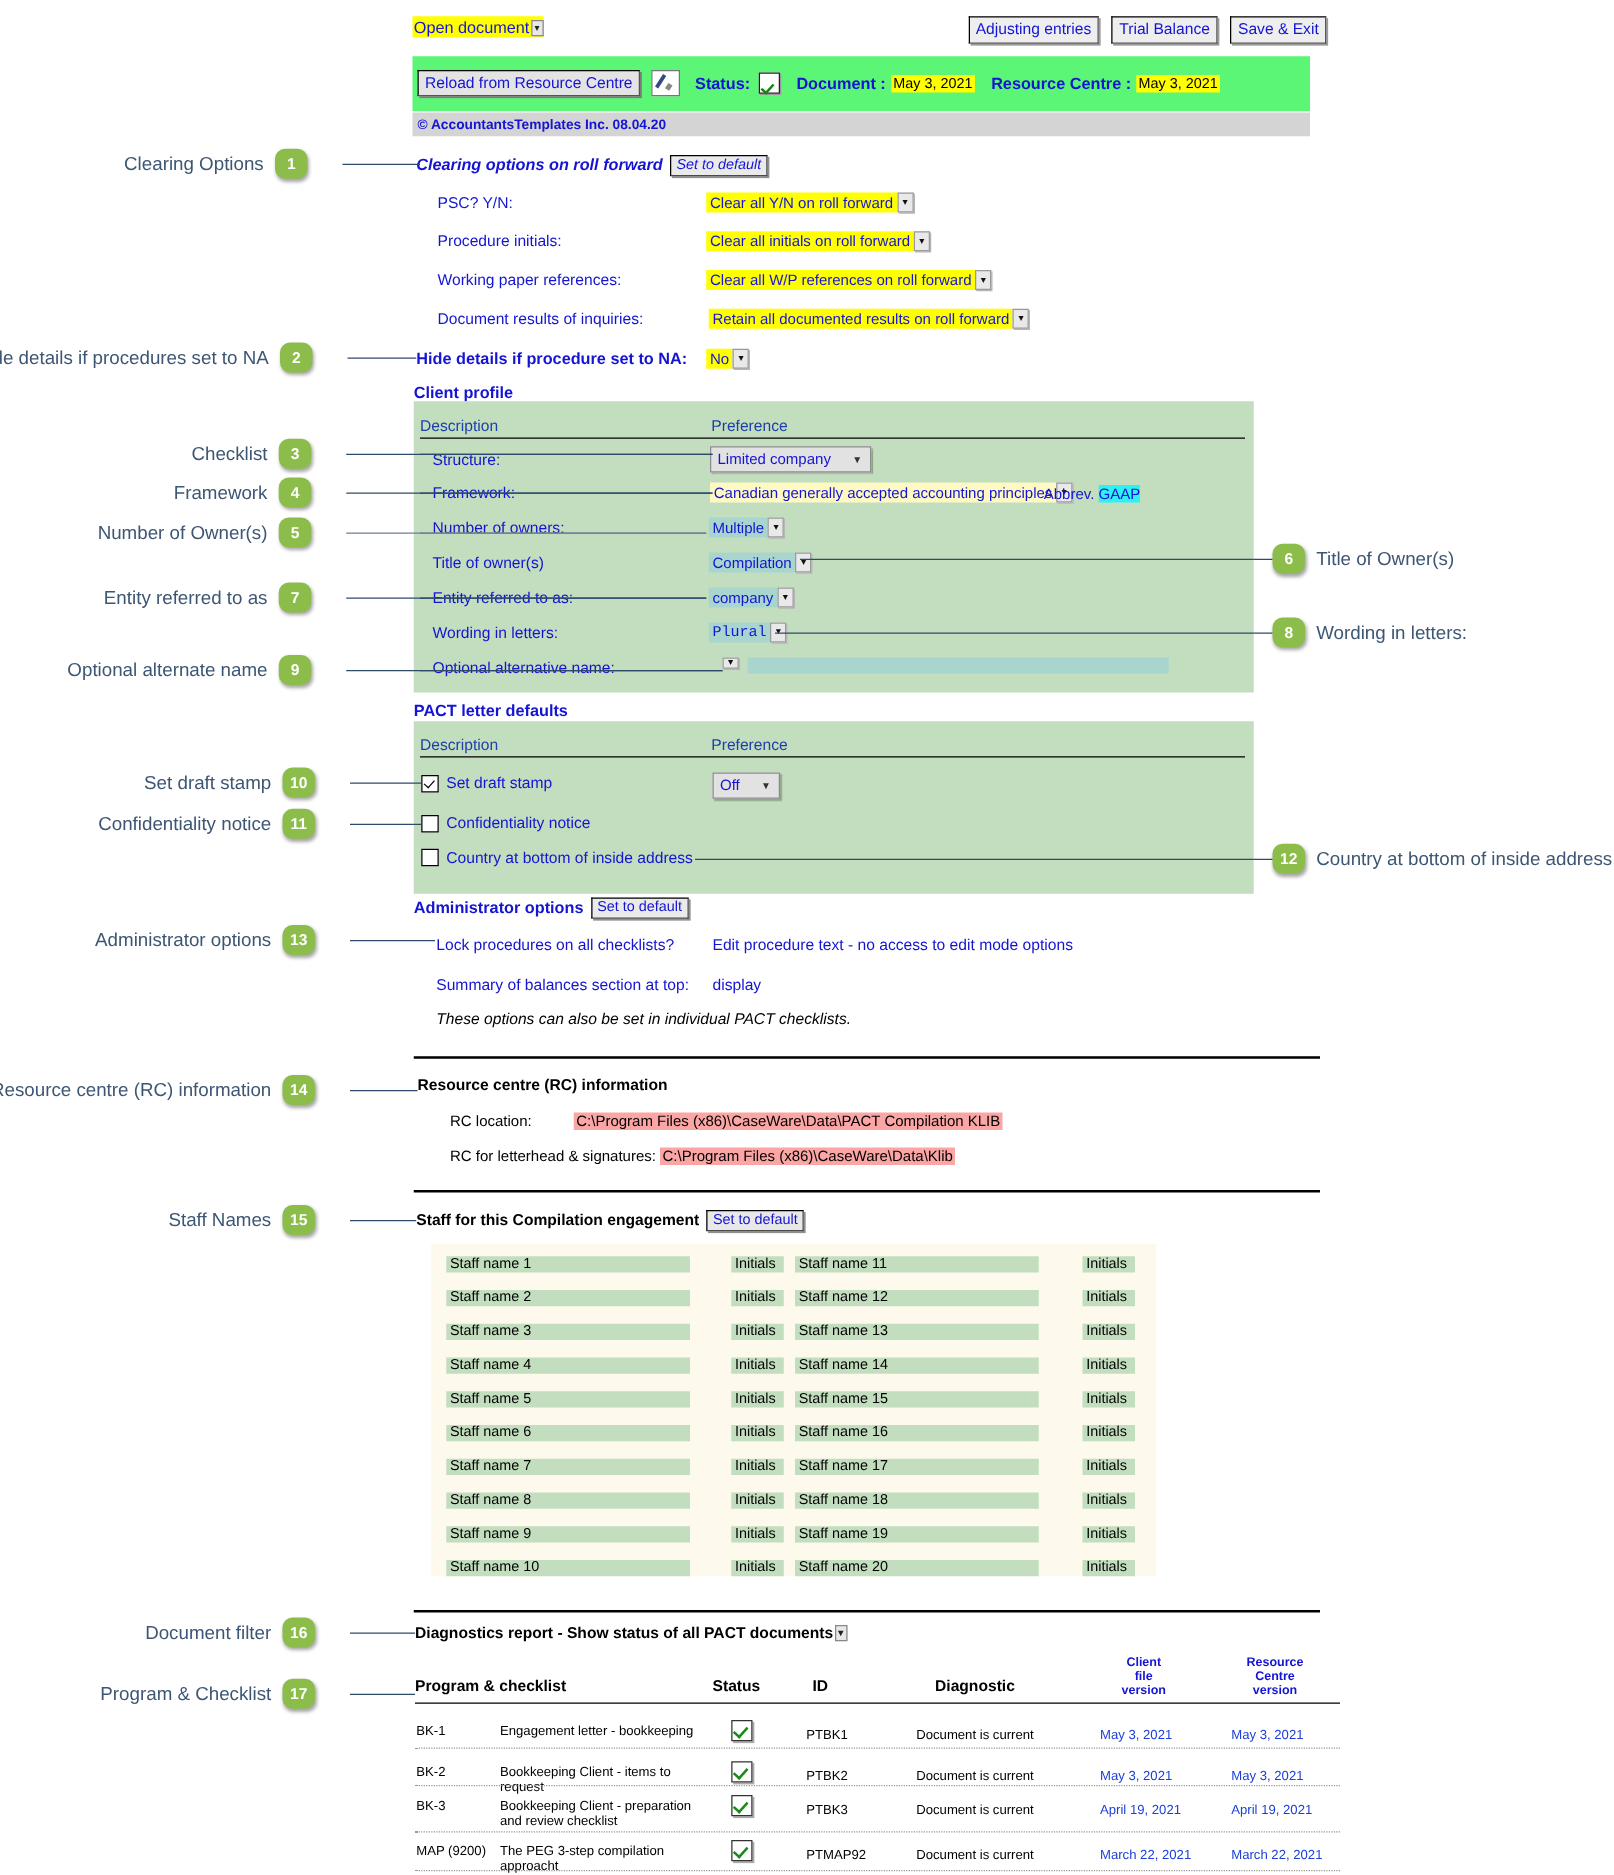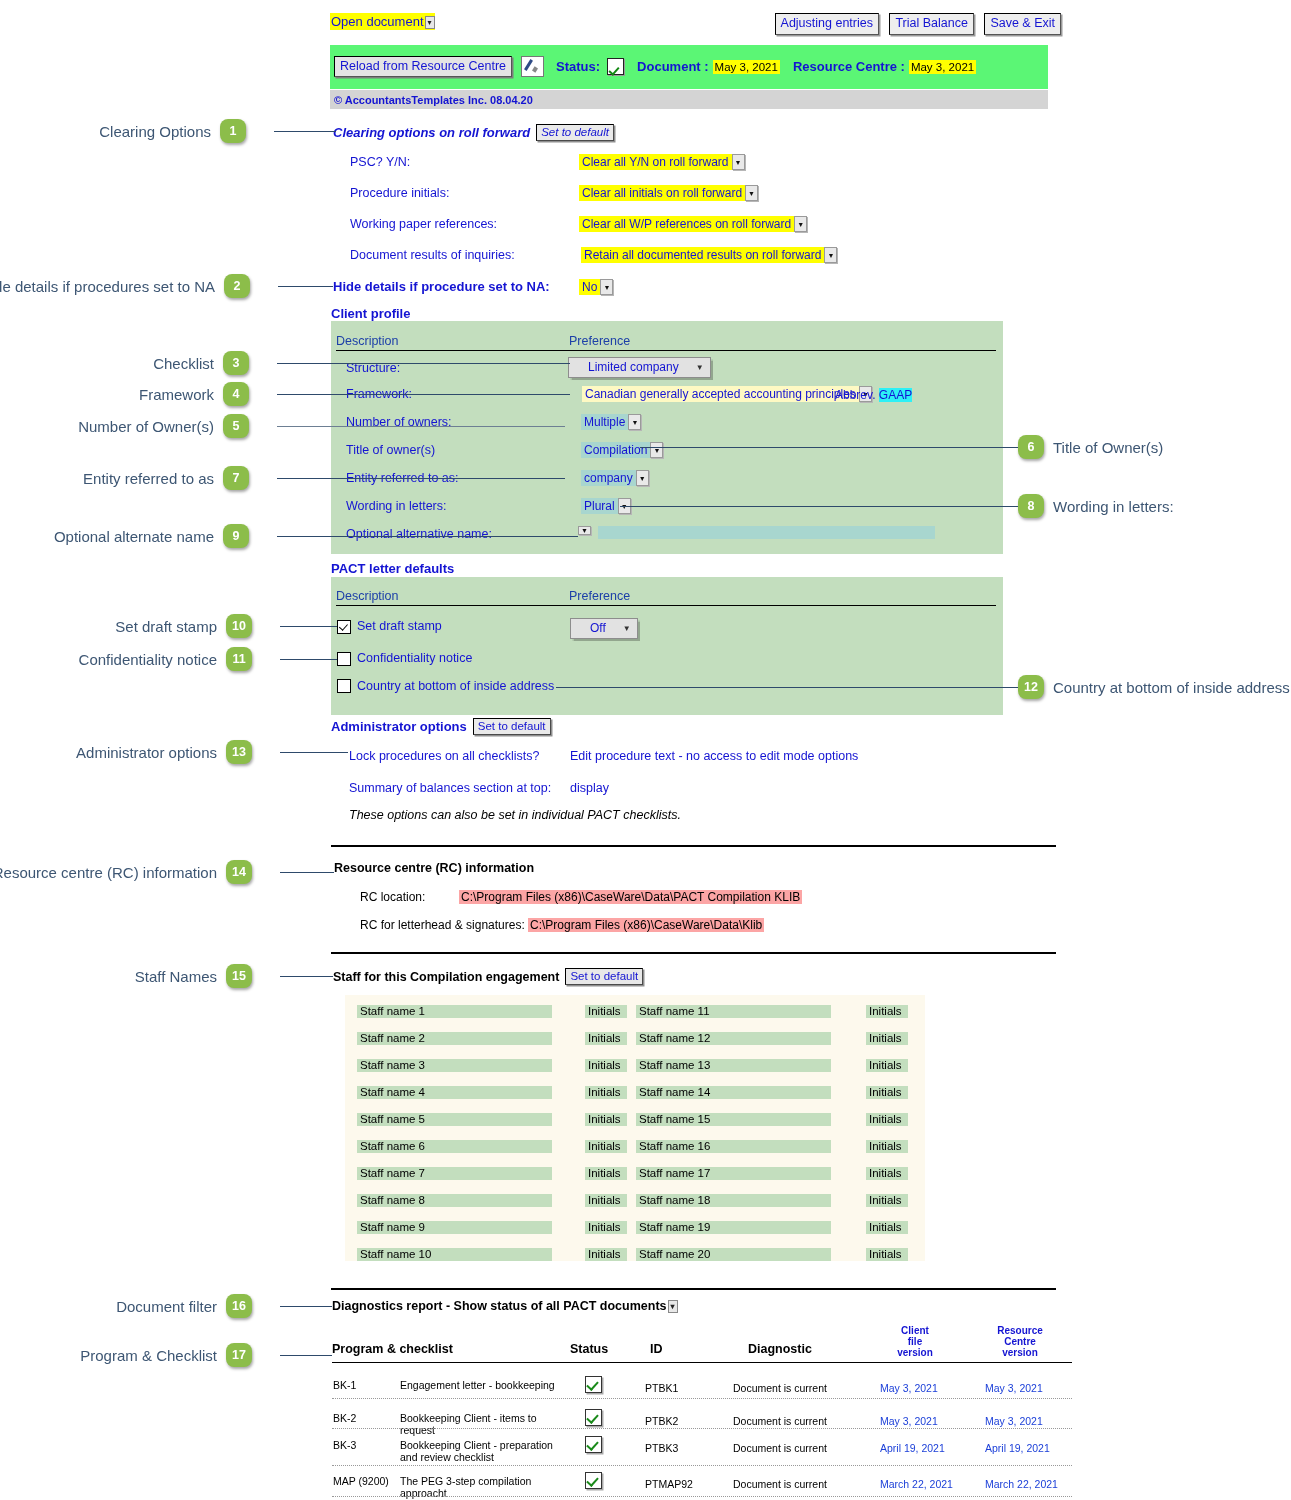--- a/index.html
+++ b/index.html
@@ -84,21 +84,21 @@
   .sec-hd{position:absolute;color:#1414d2;font-weight:bold;font-size:13px;}
   .sec-hd .btn2{
     display:inline-block;border:1px solid #000;border-right-color:#4a4a4a;border-bottom-color:#4a4a4a;
     background:#eaeaea;color:#1414d2;font-size:11.5px;font-weight:normal;padding:1px 4px 2px;
     box-shadow:1.5px 1.5px 0 #8f8f8f;margin-left:6px;vertical-align:1px;
   }
   .row-lbl{position:absolute;color:#1414d2;font-size:12.5px;}
   .ddl{
     position:absolute;display:inline-flex;align-items:stretch;font-size:12px;color:#1414d2;
   }
-  .ddl .txt{padding:1px 3px;white-space:nowrap;margin-left:14px;}
+  .ddl .txt{padding:1px 3px;white-space:nowrap;}
   .ddl .arw{
     width:11px;border:1px solid #9a9a9a;background:#e9e9e9;color:#111;font-size:7px;
     display:flex;align-items:center;justify-content:center;box-shadow:1px 1px 0 #b6b6b6;
   }
   .ddl.yellow .txt{background:#ffff00;}
   .ddl.cyan .txt{background:#fef9c3;text-align:center;}
   .ddl.teal .txt{background:#a8d6cf;}
   .ddl.raised{
     background:#e2e2e2;border:1px solid #8d8d8d;box-shadow:1.5px 1.5px 1px rgba(0,0,0,.25);
   }
@@ -256,21 +256,21 @@
     <span class="arw">▼</span>
 </div>
 
 <div class="row-lbl" style="left:346px;top:471px;">Entity referred to as:</div>
 <div class="ddl teal" style="left:567px;top:470px;">
   <span class="txt">company</span>
     <span class="arw">▼</span>
 </div>
 
 <div class="row-lbl" style="left:346px;top:499px;">Wording in letters:</div>
-<div class="ddl teal" style="left:567px;top:498px;">
+<div class="ddl teal" style="left:567px;top:498px;font-family:Liberation Mono, monospace;">
   <span class="txt">Plural</span>
     <span class="arw">▼</span>
 </div>
 
 <div class="row-lbl" style="left:346px;top:527px;">Optional alternative name:</div>
 <div class="ddl teal" style="left:578px;top:526px;">
   <span class="arw">▼</span>
 </div>
 <div class="alt-input" style="left:598px;top:526px;width:337px;"></div>
 

